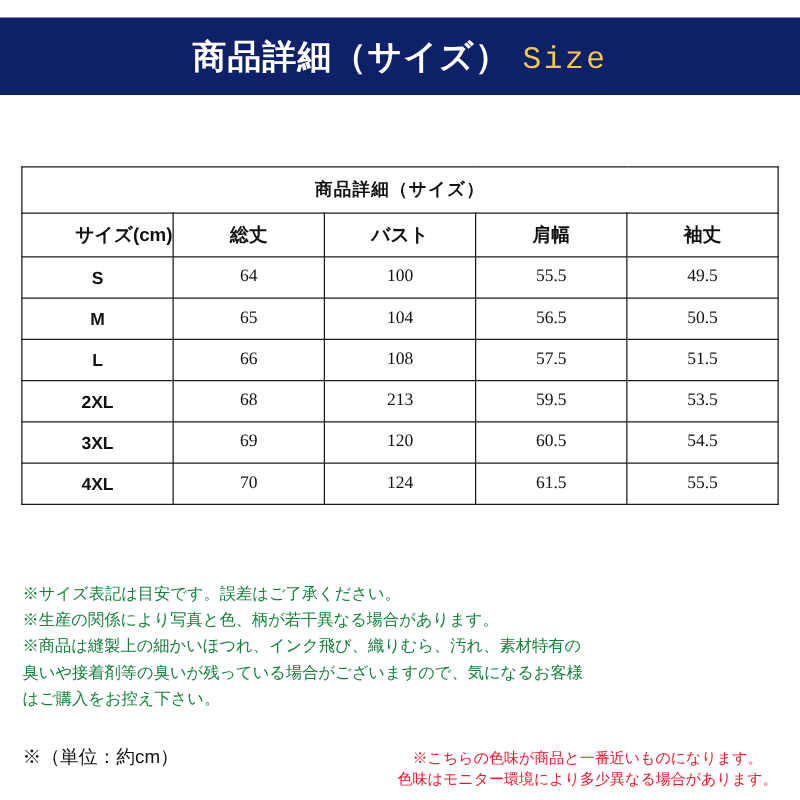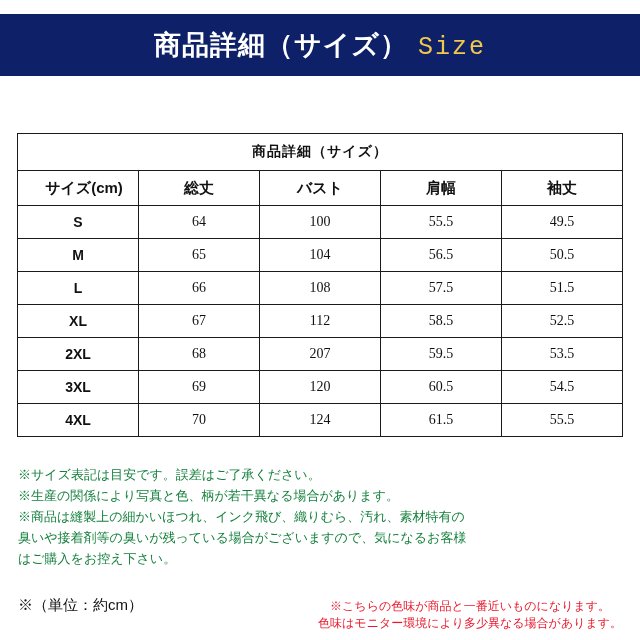--- a/index.html
+++ b/index.html
@@ -89,21 +89,21 @@
   table.size-table td.val {
     font-weight: normal;
     font-size: 14px;
     font-family: Liberation Serif, serif;
   }
   table.size-table td.row-head {
     font-weight: bold;
     font-size: 14px;
   }
   .head-row th:first-child {
-    text-align: center;
+    text-align: right;
     padding-left: 12px;
     font-size: 14px;
   }
 
   
   .notes {
     position: absolute;
     left: 18px;
     top: 466px;
     width: 604px;
@@ -181,30 +181,23 @@
         <td class="val">50.5</td>
       </tr>
       <tr>
         <td class="row-head label-col">L</td>
         <td class="val">66</td>
         <td class="val">108</td>
         <td class="val">57.5</td>
         <td class="val">51.5</td>
       </tr>
       <tr>
-        <td class="row-head label-col">XL</td>
-        <td class="val">67</td>
-        <td class="val">112</td>
-        <td class="val">58.5</td>
-        <td class="val">52.5</td>
-      </tr>
-      <tr>
         <td class="row-head label-col">2XL</td>
         <td class="val">68</td>
-        <td class="val">207</td>
+        <td class="val">213</td>
         <td class="val">59.5</td>
         <td class="val">53.5</td>
       </tr>
       <tr>
         <td class="row-head label-col">3XL</td>
         <td class="val">69</td>
         <td class="val">120</td>
         <td class="val">60.5</td>
         <td class="val">54.5</td>
       </tr>

